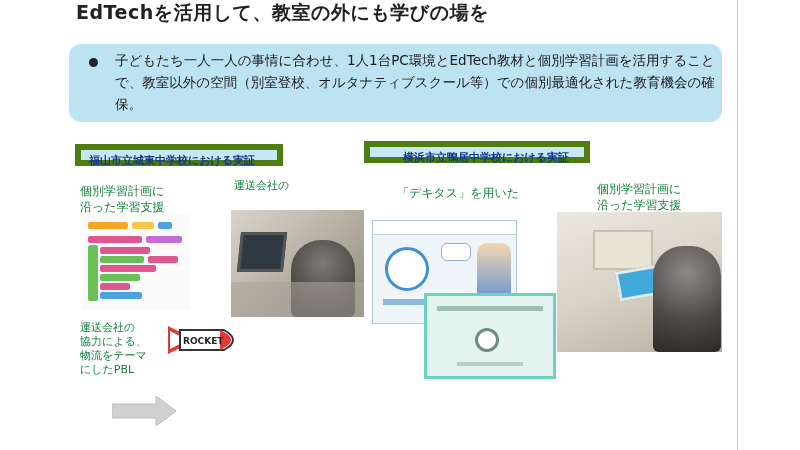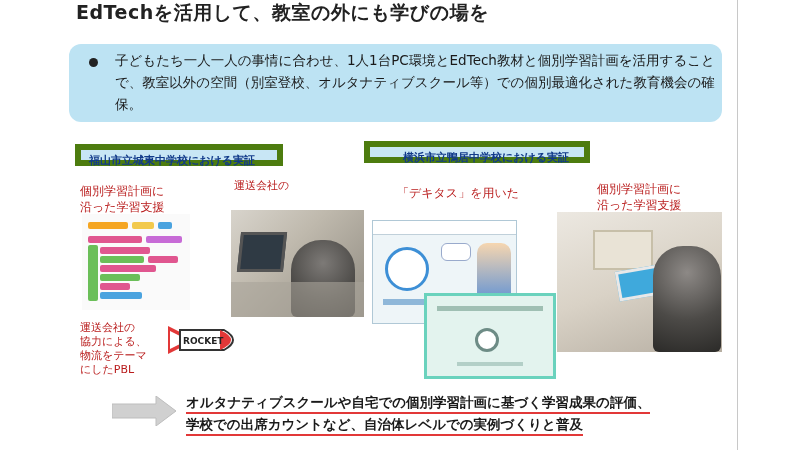--- a/index.html
+++ b/index.html
@@ -12,21 +12,21 @@
   .title { position: absolute; left: 76px; top: 0; font-size: 19px; font-weight: bold; color: #222; letter-spacing: 0.5px; }
 
   .summary-box { position: absolute; left: 69px; top: 44px; width: 653px; height: 78px; background: #bde3f3; border-radius: 12px; }
   .summary-bullet { position: absolute; left: 20px; top: 14px; width: 9px; height: 9px; border-radius: 50%; background: #222; }
   .summary-text { position: absolute; left: 46px; top: 5px; width: 600px; font-size: 13.5px; line-height: 22px; color: #1a1a1a; }
 
   .school-label { position: absolute; height: 22px; background: #c8e6f5; border: 6px solid #4d7c0f; font-size: 11px; font-weight: bold; color: #113a8a; padding: 3px 8px; white-space: nowrap; }
   .school-label.left { left: 75px; top: 144px; width: 208px; }
   .school-label.right { left: 364px; top: 141px; width: 226px; padding-left: 33px; }
 
-  .caption { position: absolute; font-size: 12px; line-height: 16px; color: #b91c1c; }
+  .caption { position: absolute; font-size: 12px; line-height: 16px; color: #15803d; }
 
   .photo { position: absolute; overflow: hidden; }
 
   
   .scratch { left: 82px; top: 214px; width: 108px; height: 96px; background: #fafafa; }
   .blk { position: absolute; height: 7px; border-radius: 2px; }
 
   
   .photo-edtech { left: 231px; top: 210px; width: 133px; height: 107px; background: linear-gradient(135deg, #d8d4cc 0%, #bfb9ad 40%, #8f8a80 100%); }
 
@@ -134,17 +134,13 @@
   <div class="photo photo-right">
     <div style="position:absolute; left:36px; top:18px; width:60px; height:40px; background:#e9e3d6; border:2px solid #c7bfa9;"></div>
     <div style="position:absolute; left:60px; top:56px; width:44px; height:30px; background:#3fa9dc; border:3px solid #e8e8e8; transform:rotate(-10deg);"></div>
     <div style="position:absolute; left:96px; top:34px; width:68px; height:106px; background:radial-gradient(circle at 50% 25%, #8d8986 0%, #4c4a47 55%, #2b2a28 100%); border-radius:30px 30px 6px 6px;"></div>
   </div>
 
   <svg class="bottom-arrow" viewBox="0 0 64 30">
     <polygon points="0,8 44,8 44,0 64,15 44,30 44,22 0,22" fill="#d0d0d0" stroke="#bdbdbd" stroke-width="1"></polygon>
   </svg>
 
-  <div class="conclusion">
-    <span class="line">オルタナティブスクールや自宅での個別学習計画に基づく学習成果の評価、</span>
-    <span class="line" style="display:inline-block;">学校での出席カウントなど、自治体レベルでの実例づくりと普及</span>
-  </div>
 </div>
 
 </body></html>

